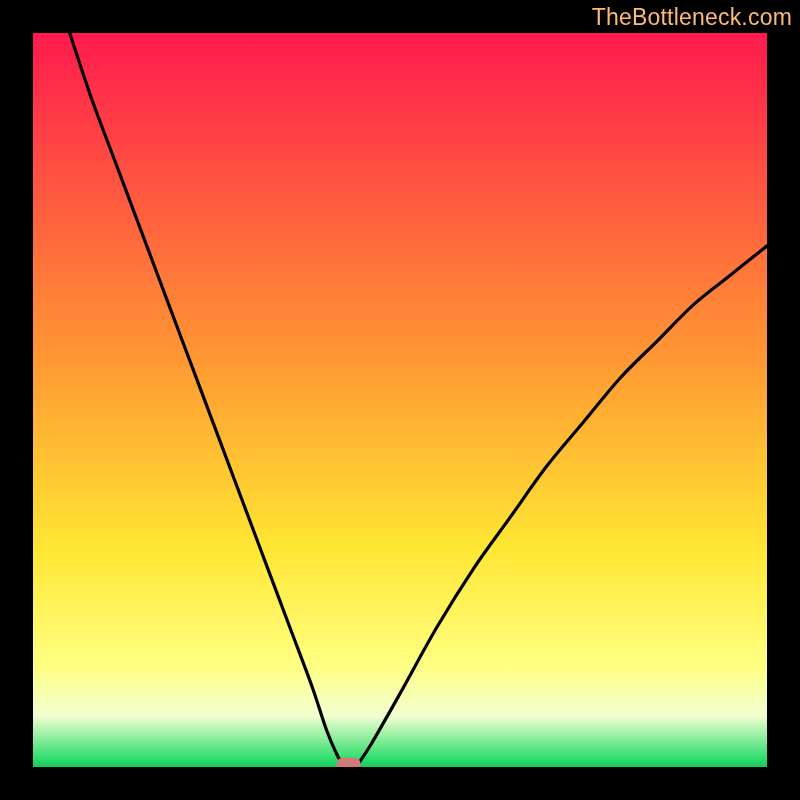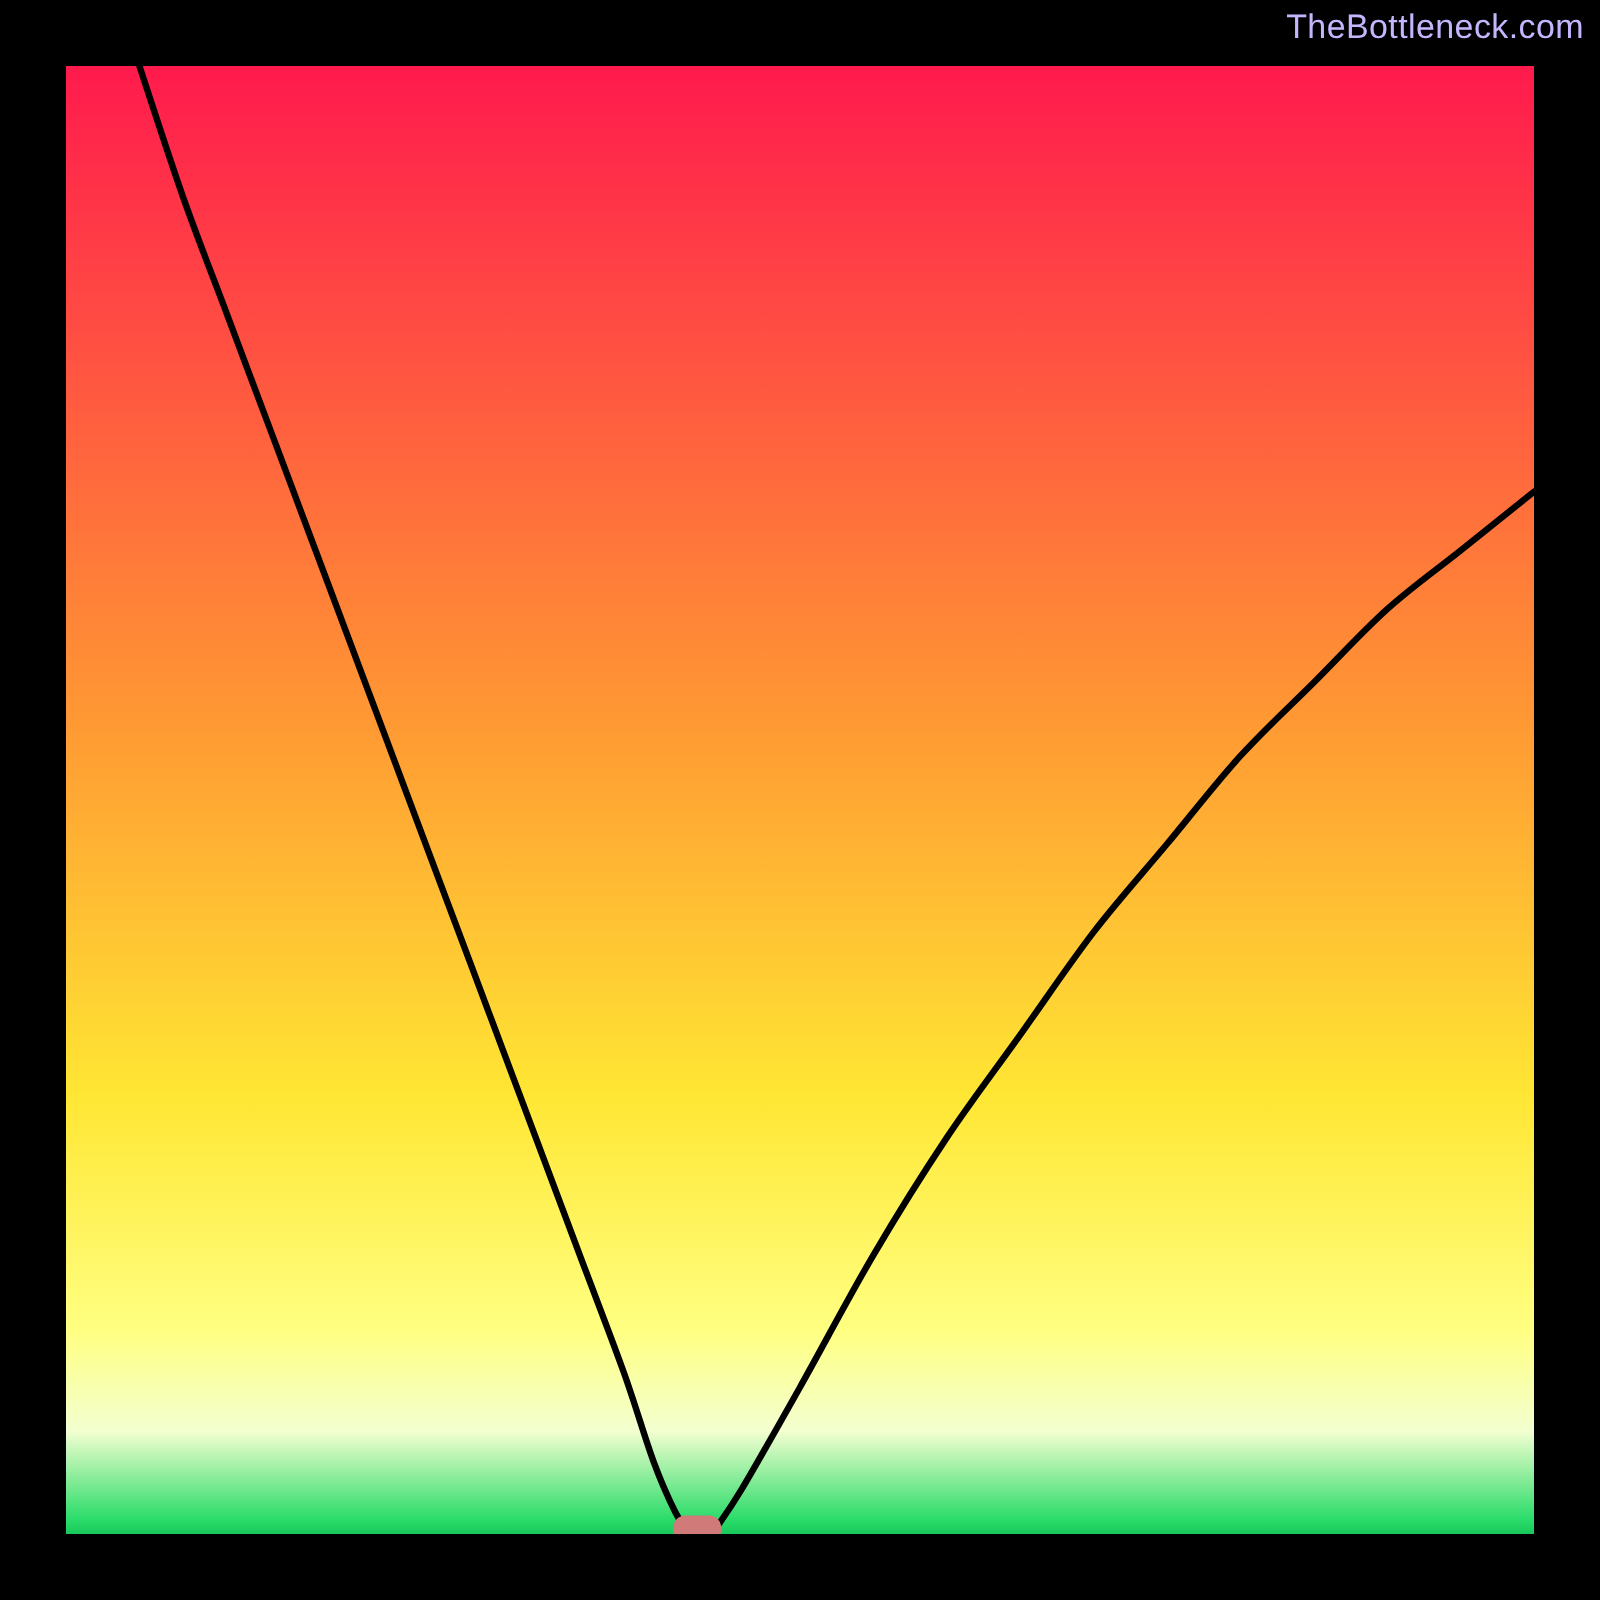--- a/index.html
+++ b/index.html
@@ -24,23 +24,23 @@
     left: 33px;
     top: 33px;
     width: 734px;
     height: 734px;
     overflow: hidden;
   }
   .watermark {
     position: absolute;
     top: 4px;
     right: 8px;
-    font-size: 17px;
+    font-size: 23px;
     font-weight: 400;
-    color: #c4b5fd;
+    color: #fdba74;
     letter-spacing: 0.2px;
     user-select: none;
   }
   svg { display: block; }
 </style>
 </head>
 <body>
 
 <div class="frame">
   <div class="watermark">TheBottleneck.com</div>

